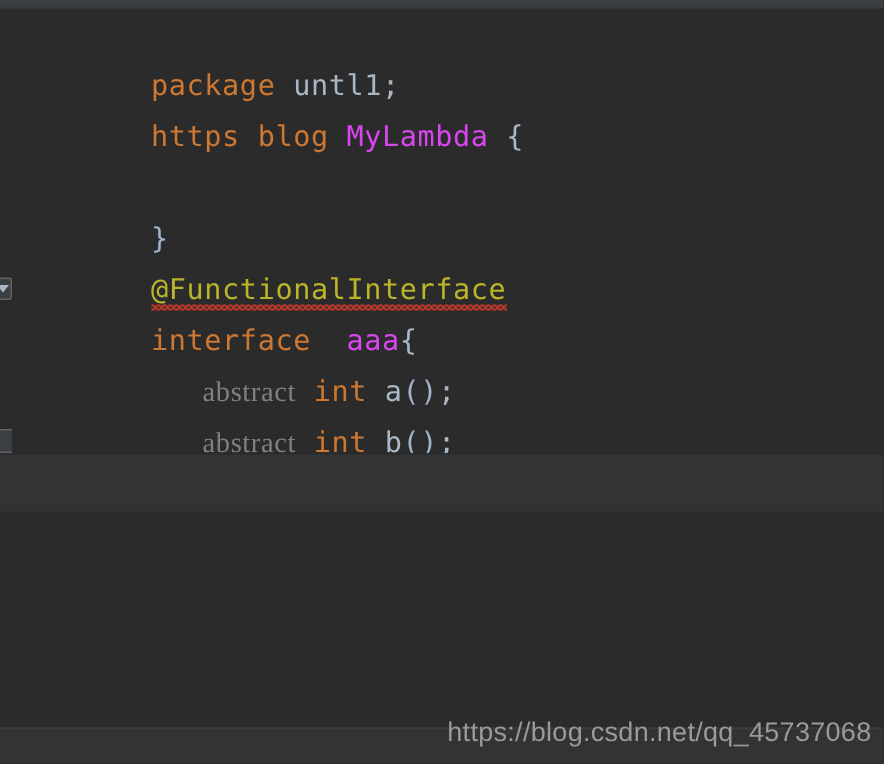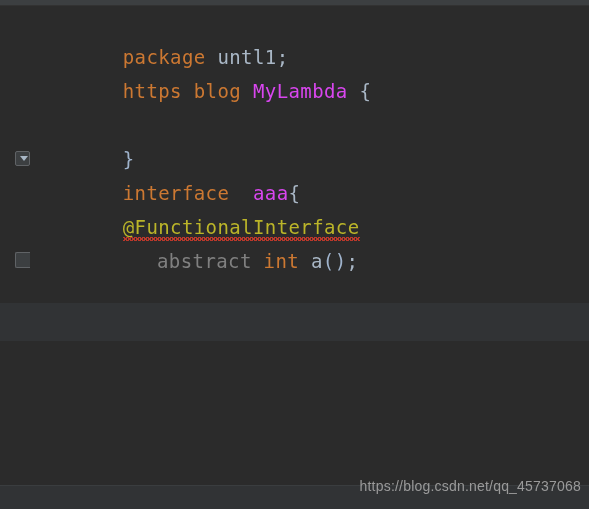--- a/index.html
+++ b/index.html
@@ -56,31 +56,30 @@
   }
 
   .line {
     position: relative;
     height: 34px;
     line-height: 34px;
     font-size: 19px;
     letter-spacing: 0.4px;
     white-space: pre;
     padding-left: 6px;
-    margin-left: 22px;
   }
 
   
   .kw      { color: #cc7832; }
   .ident   { color: #a9b7c6; }
   .punct   { color: #a9b7c6; }
   .brace   { color: #a9b7c6; }
   .brace-m { color: #9fb3cc; }
   .anno    { color: #bbb529; }
-  .muted   { color: #808080; }
+  .muted   { color: #808080; font-family: Liberation Serif, serif; }
   .classnm { color: #d946ef; }
 
   
   .squiggle {
     position: relative;
     display: inline-block;
   }
   .squiggle::after {
     content: "";
     position: absolute;
@@ -161,21 +160,21 @@
     height: 24px;
     background: #313335;
     border-top: 1px solid #3a3d3f;
   }
 
   .watermark {
     position: absolute;
     right: 8px;
     top: 478px;
     font-family: "Liberation Sans", sans-serif;
-    font-size: 14px;
+    font-size: 18px;
     color: #9a9a9a;
     letter-spacing: 0.2px;
     white-space: nowrap;
   }
 
   .indent { display: inline-block; width: 3ch; }
 </style>
 </head>
 <body>
 
@@ -195,31 +194,34 @@
         <span class="kw">https</span><span> </span><span class="kw">blog</span><span> </span><span class="classnm">MyLambda</span><span> </span><span class="brace">{</span>
       </div>
 
       <div class="line"></div>
 
       <div class="line">
         <span class="brace-m">}</span>
       </div>
 
       <div class="line">
+        <span class="squiggle"><span class="anno">@FunctionalInterface</span></span>
+      </div>
+
+      <div class="line">
         <span class="fold"></span><span class="kw">interface</span><span>  </span><span class="classnm">aaa</span><span class="brace">{</span>
       </div>
 
       <div class="line">
-        <span class="squiggle"><span class="anno">@FunctionalInterface</span></span>
-      </div>
-
-      <div class="line">
         <span class="indent"></span><span class="muted">abstract</span><span> </span><span class="kw">int</span><span> </span><span class="ident">a</span><span class="brace-m">(</span><span class="brace-m">)</span><span class="punct">;</span>
       </div>
 
+      <div class="line">
+        <span class="indent"></span><span class="muted">abstract</span><span> </span><span class="kw">int</span><span> </span><span class="ident">b</span><span class="brace-m">(</span><span class="brace-m">)</span><span class="punct">;</span>
+      </div>
 
       <div class="line">
         <span class="fold-end"></span>
       </div>
 
     </div>
   </div>
 
   <div class="band"></div>
 

